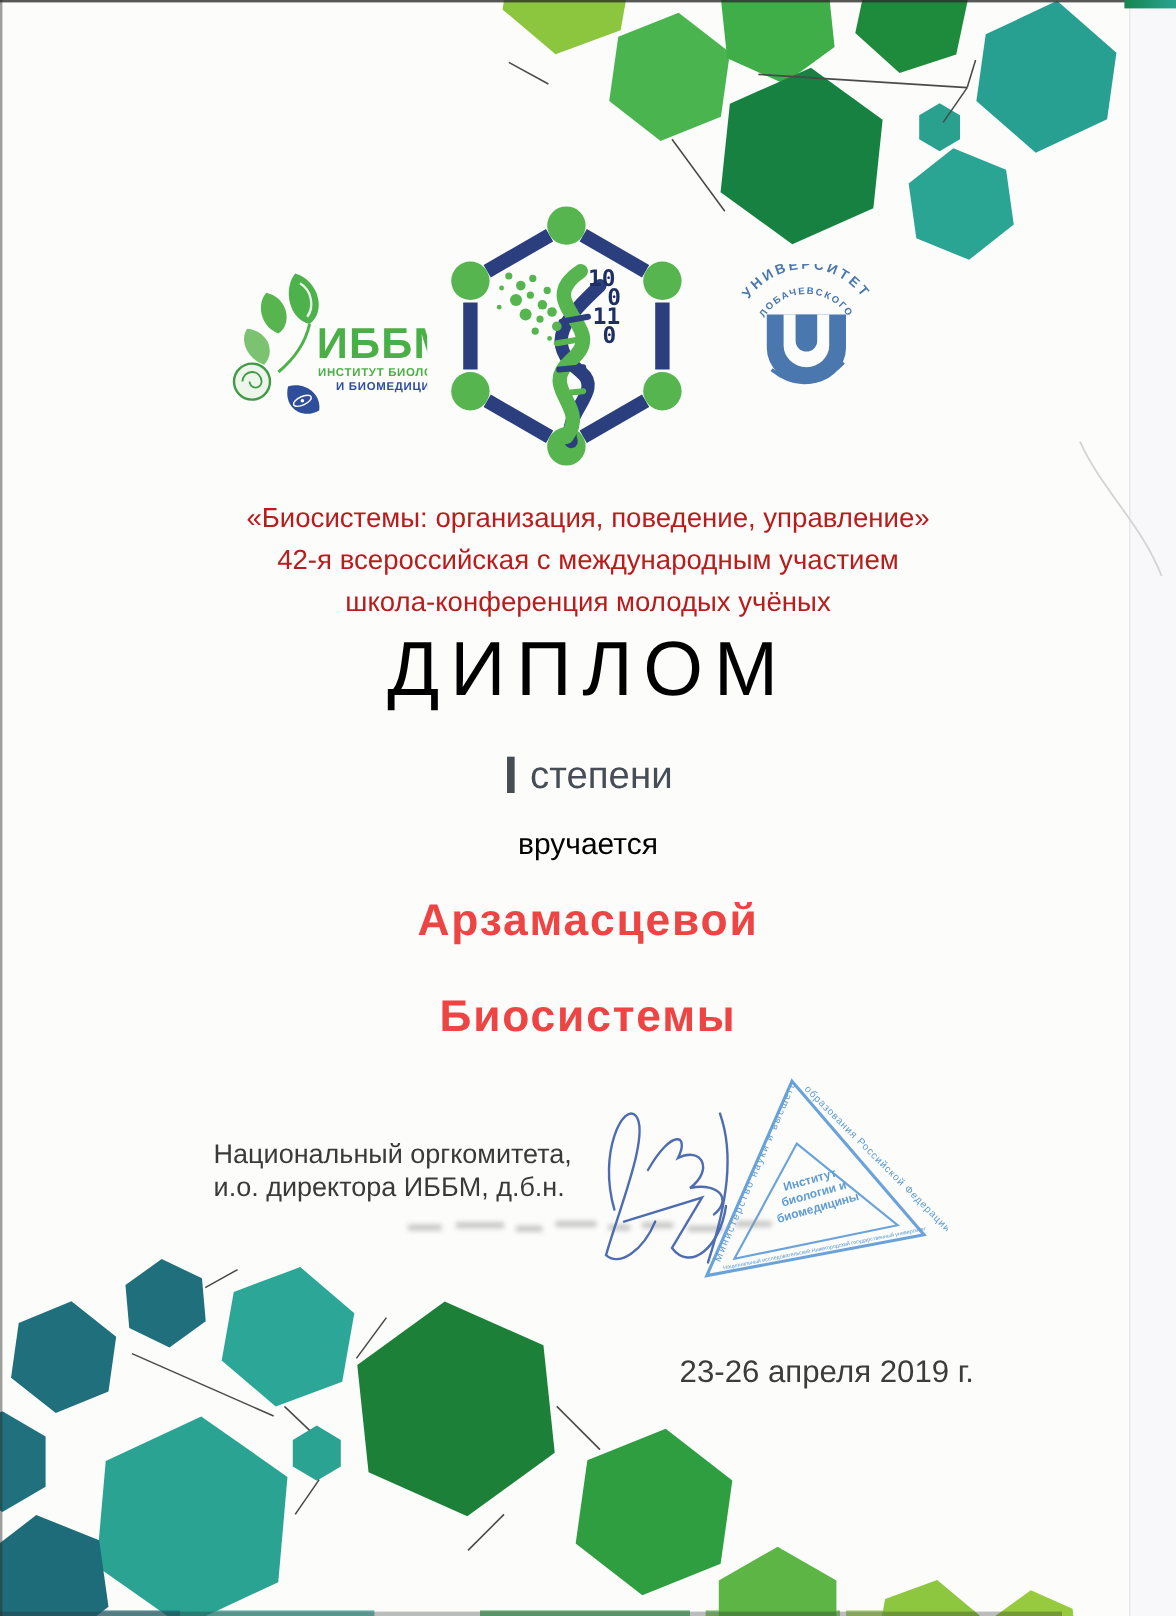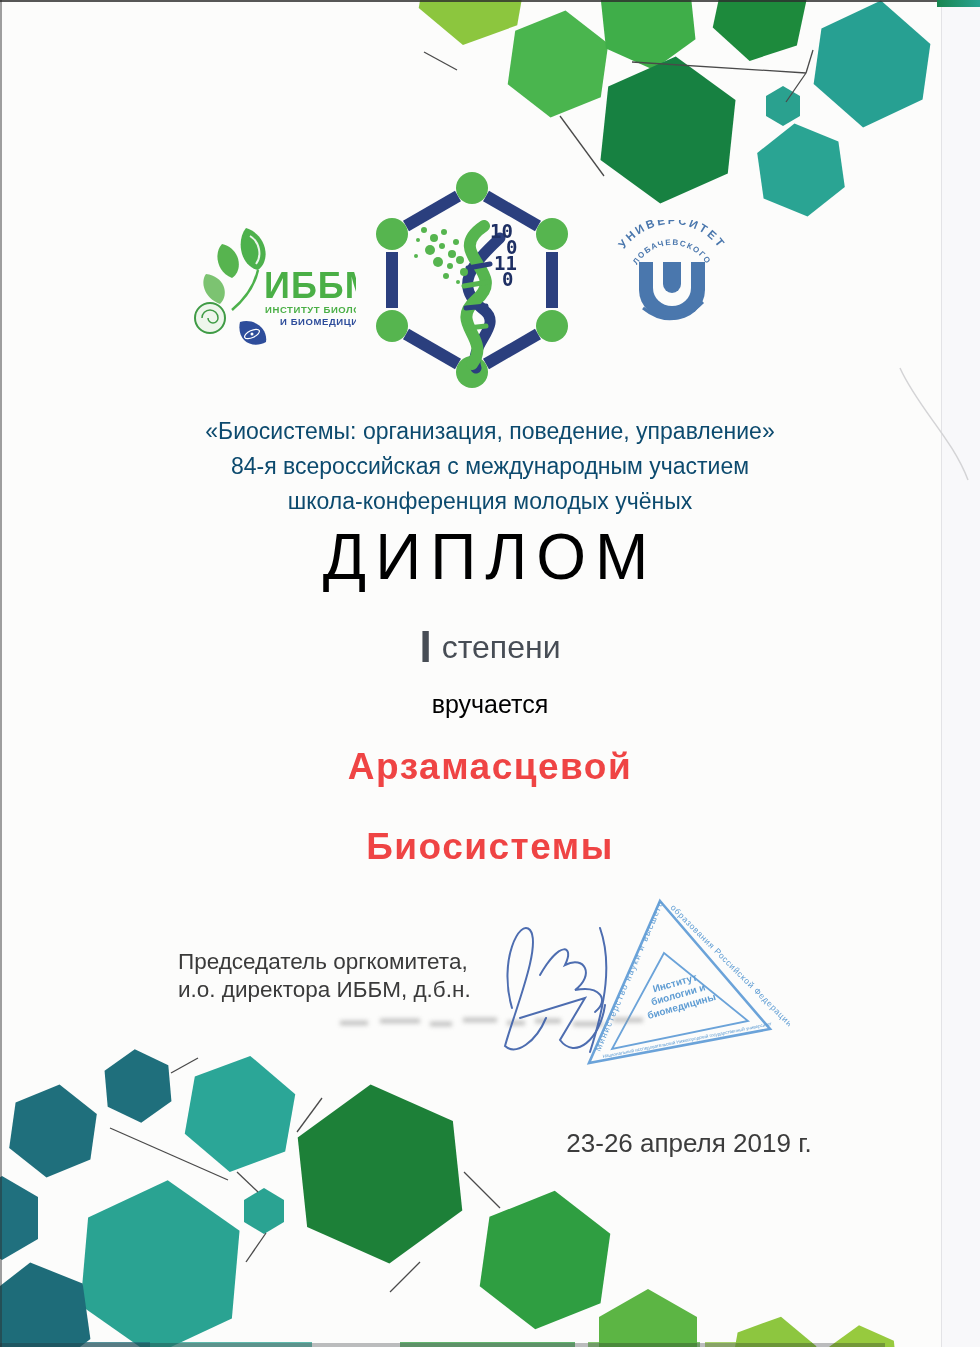--- a/index.html
+++ b/index.html
@@ -9,21 +9,21 @@
     font-family:"Liberation Sans", sans-serif;color:#3d3d3d;
   }
   .abs{position:absolute;}
   svg{display:block;}
   
   .scan-top{left:0;top:0;width:980px;height:2px;background:#2d2d2d;opacity:.8;z-index:6;}
   .scan-left{left:0;top:0;width:2px;height:1347px;background:#2d2d2d;opacity:.45;z-index:6;}
   .scanner-band{left:941px;top:0;width:39px;height:1347px;background:#f8f8fa;border-left:1px solid #e3e3e6;z-index:2;}
   .corner-strip{left:937px;top:0;width:43px;height:7px;background:linear-gradient(90deg,#17854f,#2aa392);z-index:7;}
   
-  .conf-head{left:90px;top:414px;width:800px;text-align:center;font-size:23px;line-height:35px;color:#0c4a6e;z-index:4;}
+  .conf-head{left:90px;top:414px;width:800px;text-align:center;font-size:23px;line-height:35px;color:#b91c1c;z-index:4;}
   .diploma-title{left:90px;top:520px;width:800px;text-align:center;font-size:64px;font-weight:400;letter-spacing:9px;color:#000000;z-index:4;}
   .degree{left:90px;top:622px;width:800px;text-align:center;color:#474d55;z-index:4;}
   .degree .numeral{font-size:44px;font-weight:700;vertical-align:-4px;margin-right:10px;}
   .degree .word{font-size:32px;}
   .awarded{left:90px;top:690px;width:800px;text-align:center;font-size:25px;color:#000000;z-index:4;}
   .name{left:90px;width:800px;text-align:center;font-size:37px;font-weight:700;letter-spacing:1.5px;color:#ef4444;z-index:4;}
   .name.last{top:746px;}
   .name.first{top:826px;}
   .role{left:178px;top:948px;width:330px;font-size:22.5px;line-height:28px;color:#3a3a3a;z-index:4;}
   .signer{left:650px;top:952px;width:220px;font-size:22.5px;color:#3b3b3b;z-index:5;}
@@ -187,36 +187,36 @@
     <g transform="translate(41,42)">
       <path d="M0,0 h66 v28 a33,30 0 0 1 -66 0 Z" fill="#4a77ad"></path>
       <path d="M14,0 h38 v26 a19,18 0 0 1 -38 0 Z" fill="#fcfcfb"></path>
       <path d="M24,0 h18 v22 a9,9 0 0 1 -18 0 Z" fill="#4a77ad"></path>
       <path d="M4,46 Q 34 70 64 40" stroke="#4a77ad" stroke-width="3" fill="none"></path>
     </g>
   </svg>
 
   <div class="abs conf-head">
     <div>«Биосистемы: организация, поведение, управление»</div>
-    <div>84-я всероссийская с международным участием</div>
+    <div>42-я всероссийская с международным участием</div>
     <div>школа-конференция молодых учёных</div>
   </div>
 
   <div class="abs diploma-title">ДИПЛОМ</div>
 
   <div class="abs degree">
     <span class="numeral">I</span><span class="word">степени</span>
   </div>
 
   <div class="abs awarded">вручается</div>
   <div class="abs name last">Арзамасцевой</div>
   <div class="abs name first">Биосистемы</div>
 
   <div class="abs role">
-    <div>Председатель оргкомитета,</div>
+    <div>Национальный оргкомитета,</div>
     <div>и.о. директора ИББМ, д.б.н.</div>
   </div>
 
   <svg class="abs stamp" width="230" height="210" viewBox="560 880 230 210">
     <g fill="none" stroke="#6ba3d9">
       <path d="M660,901 L770,1029 L589,1063 Z" stroke-width="2.6"></path>
       <path d="M664,953 L748,1021 L612,1049 Z" stroke-width="1.8"></path>
     </g>
     <g fill="#5e9cd3">
       <text font-size="8.5" transform="translate(600,1052) rotate(-67)" textLength="162">Министерство науки и высшего</text>

